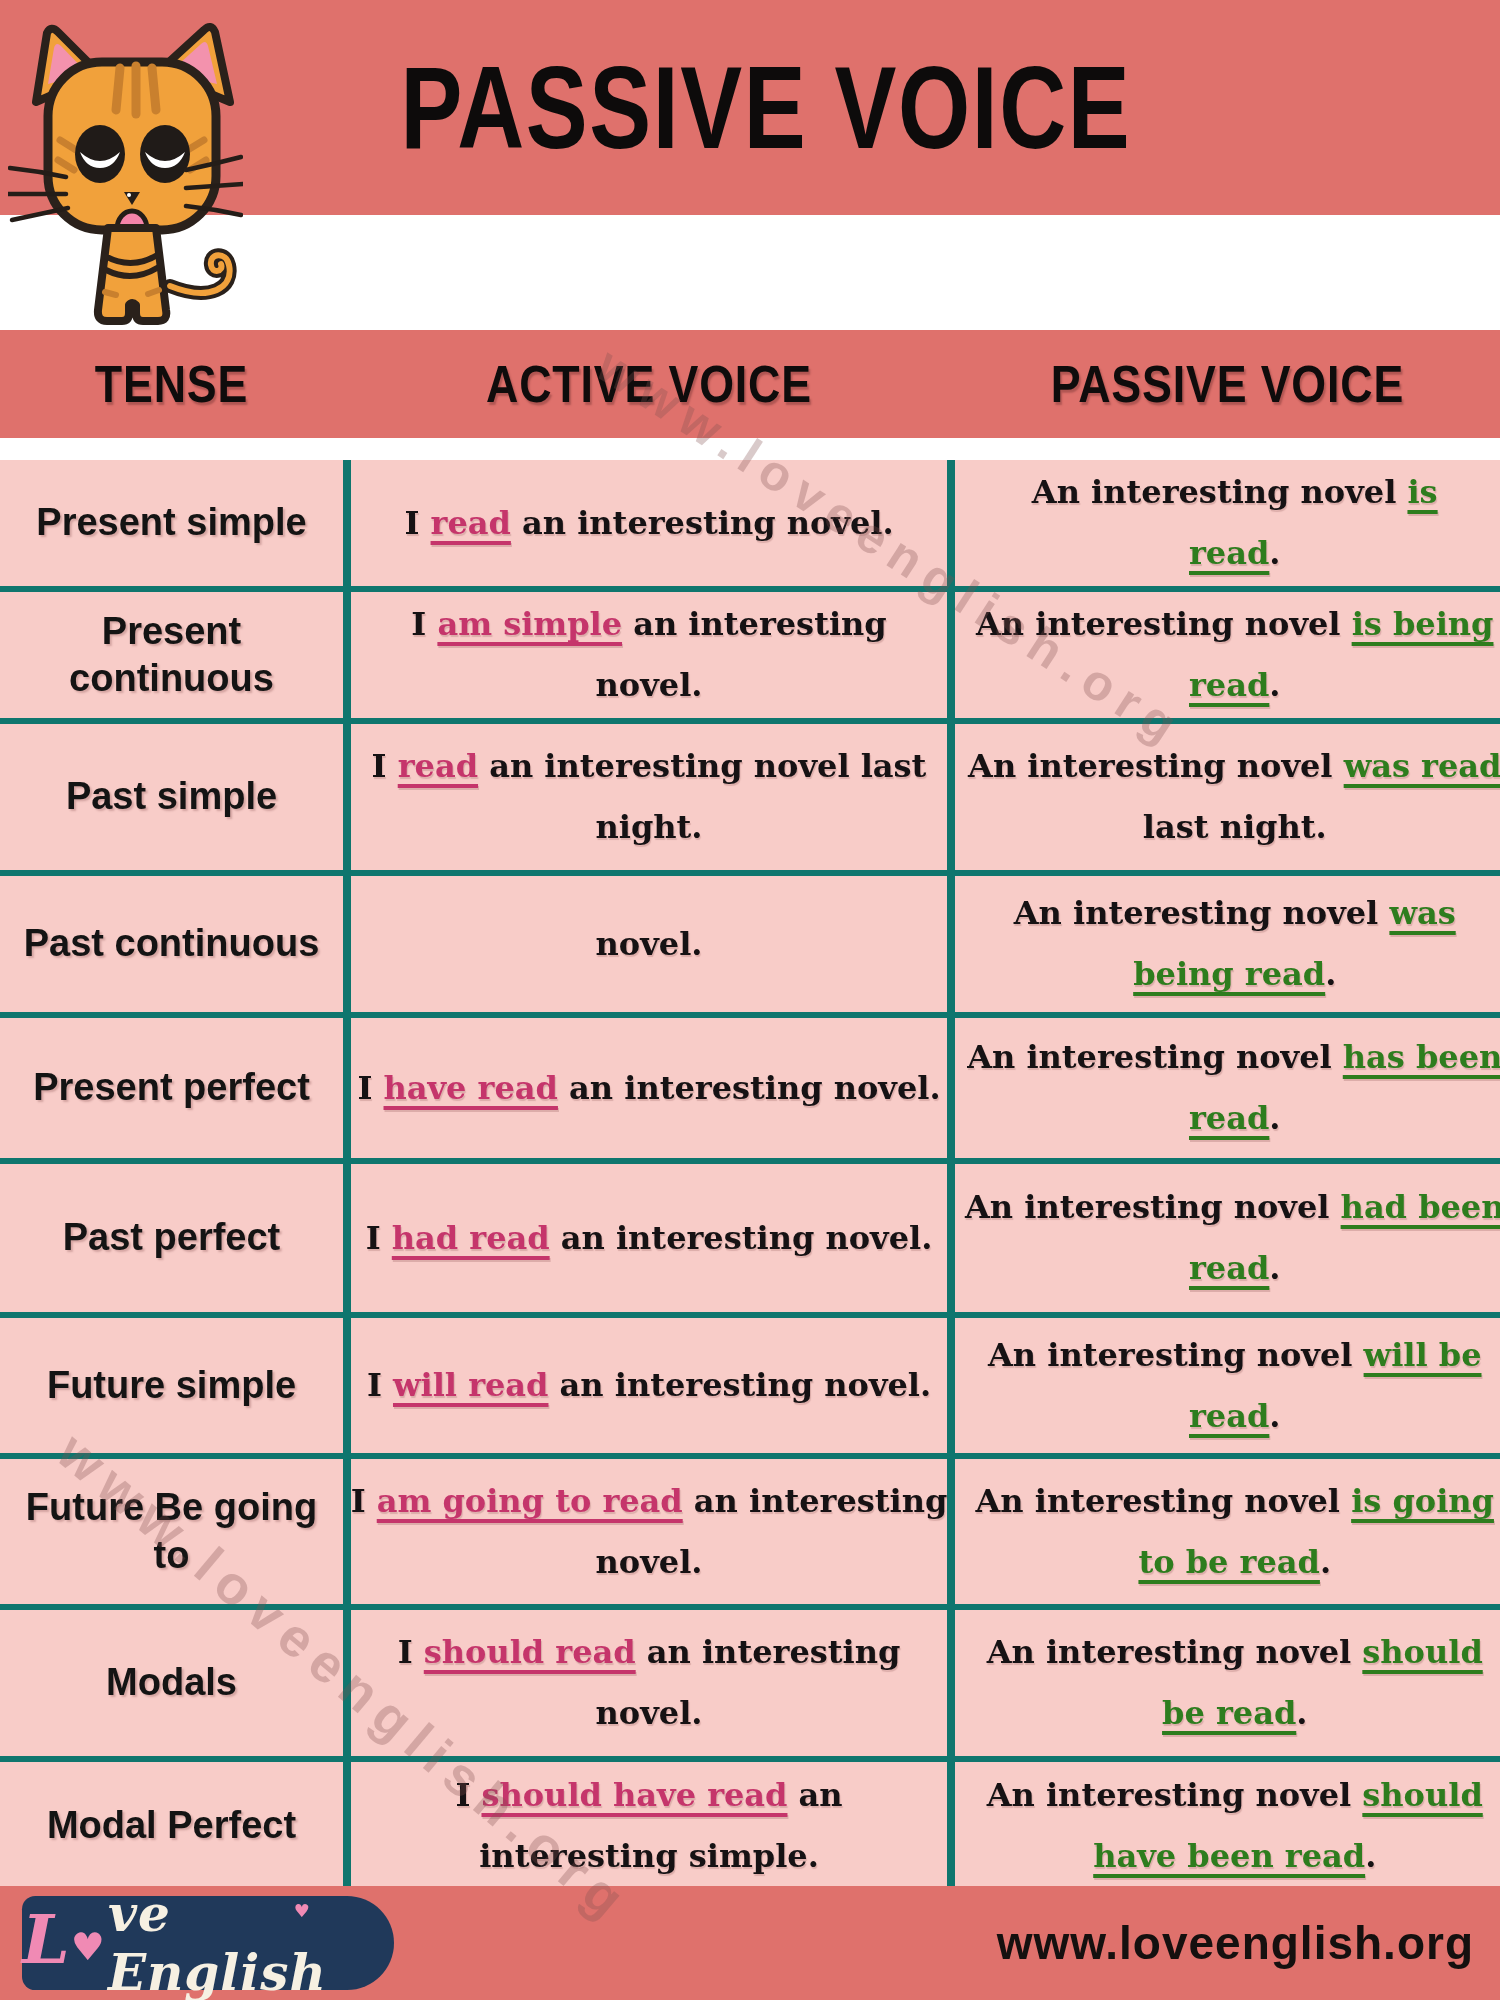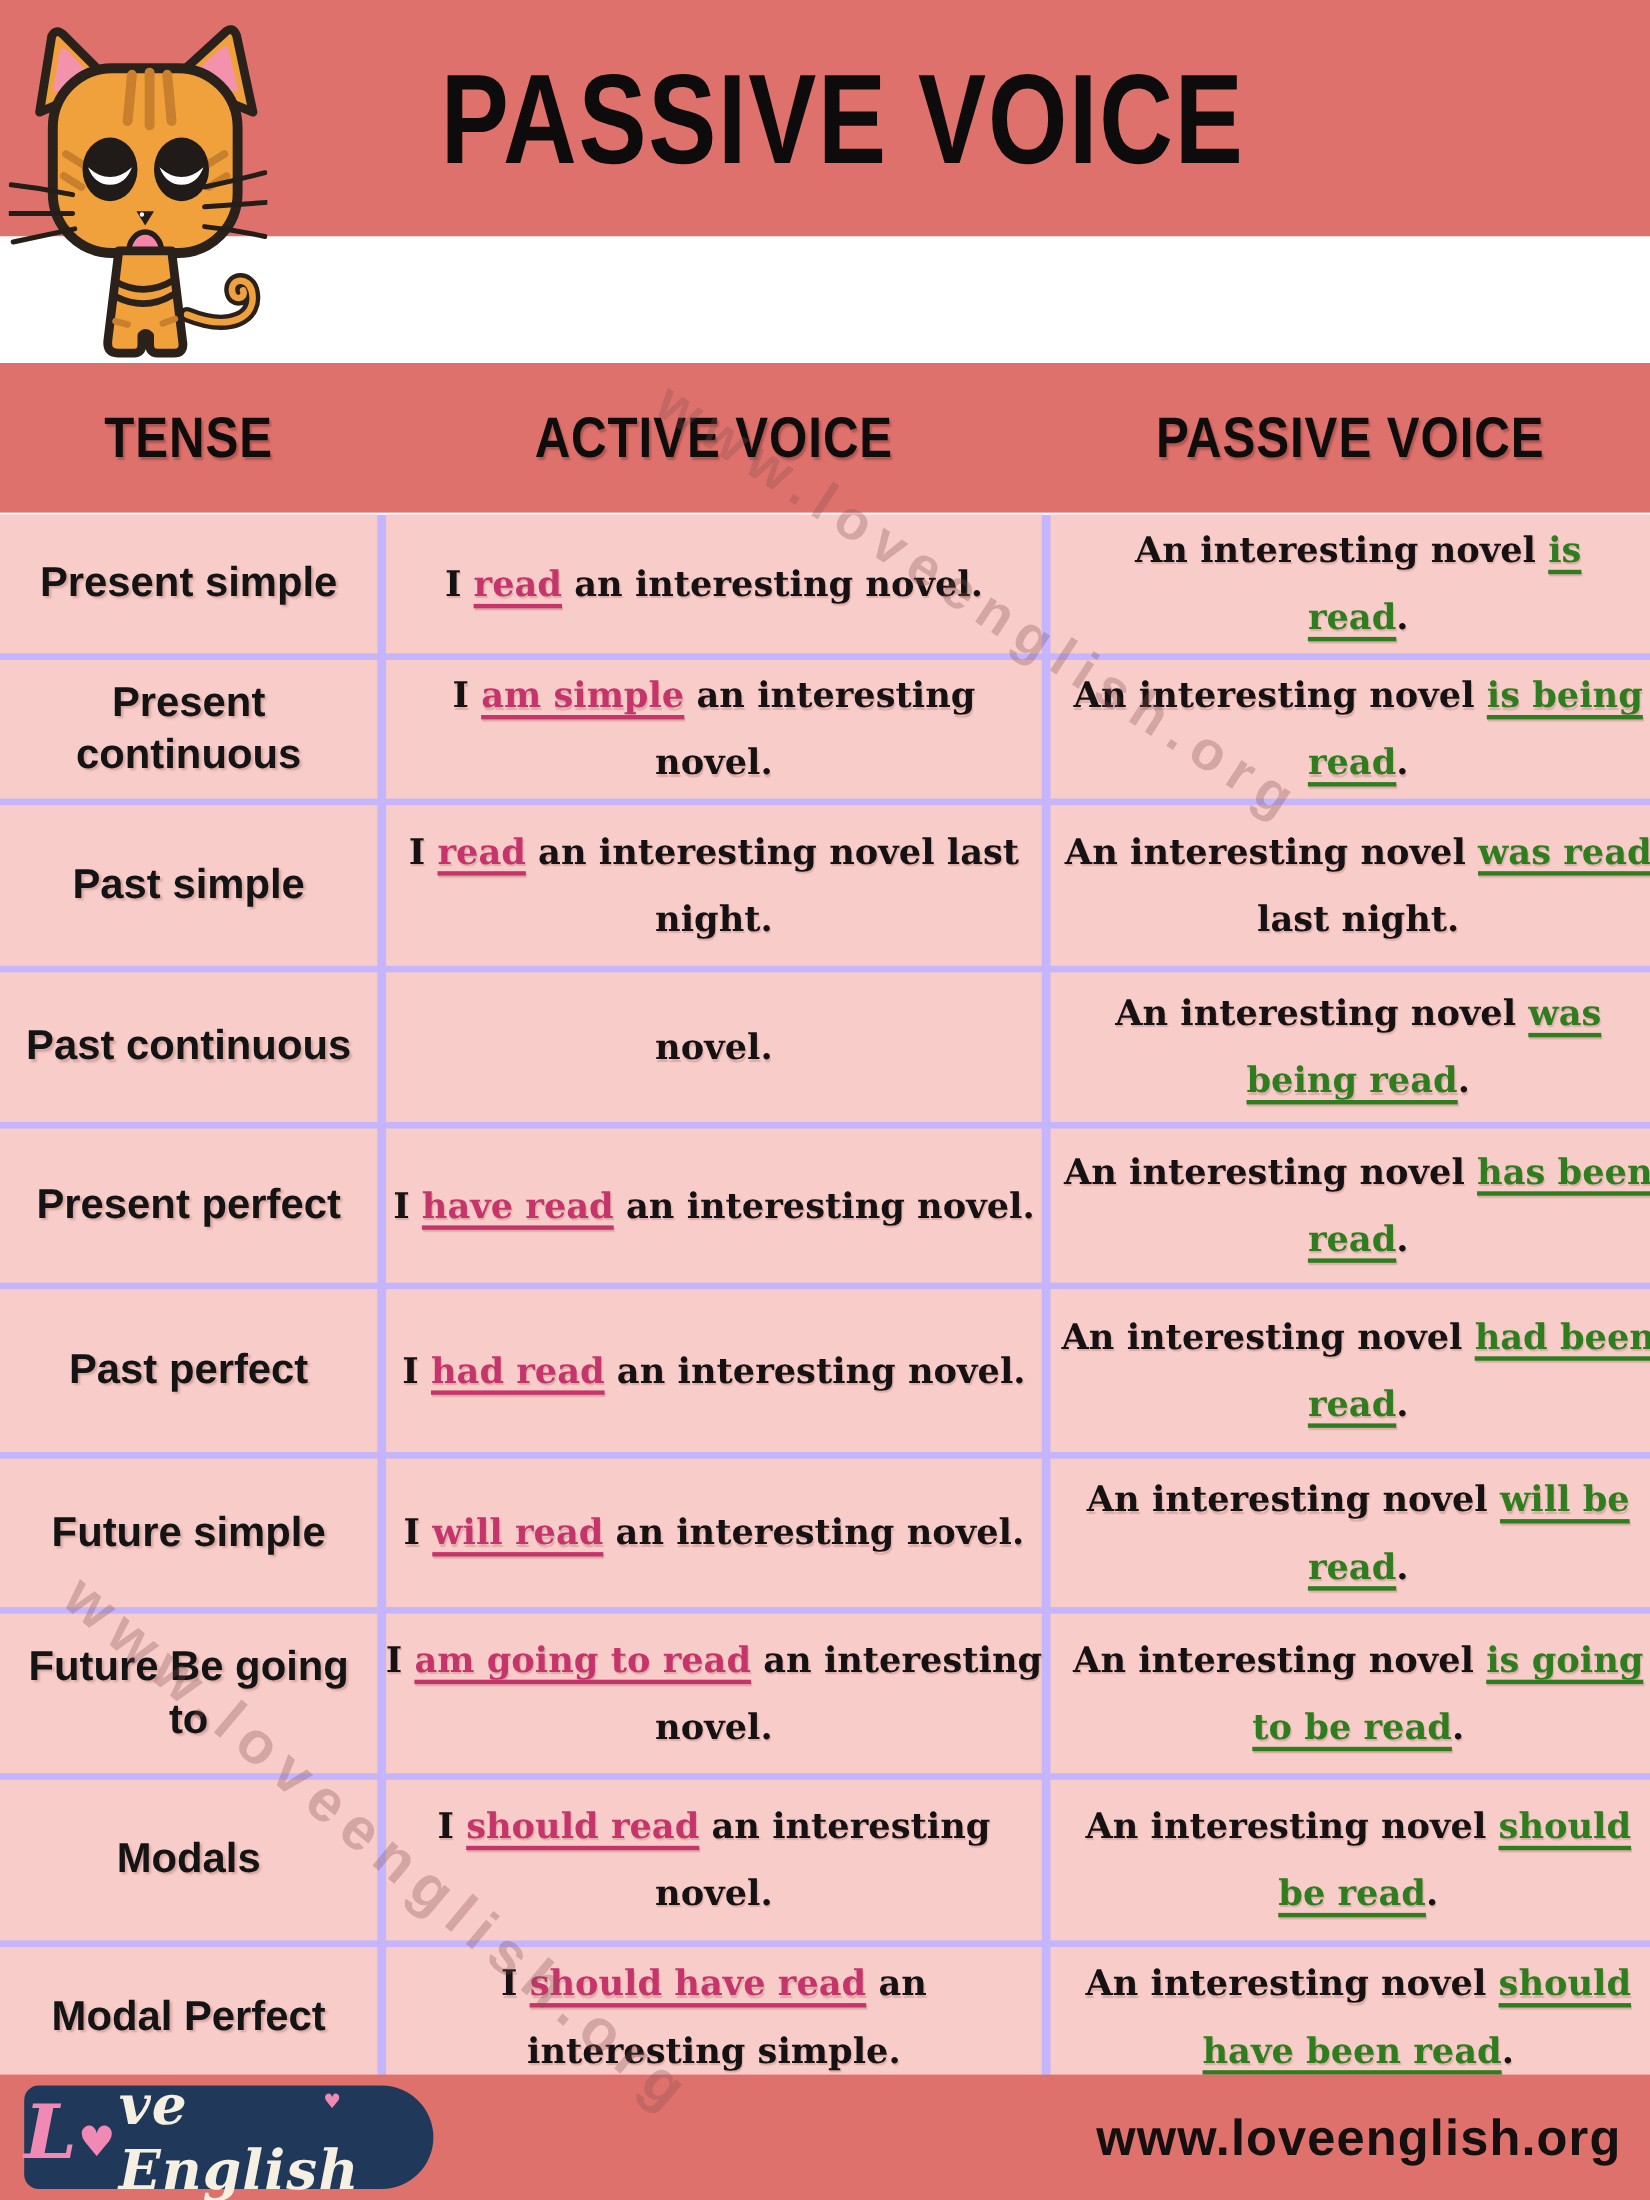--- a/index.html
+++ b/index.html
@@ -14,33 +14,33 @@
     margin-left:238px; width:1056px; text-align:center;
     font-size:116px; font-weight:900; letter-spacing:2px; color:#0d0b0b;
     transform:scaleX(0.80); transform-origin:center;
     font-family:"Liberation Sans", sans-serif; white-space:nowrap;
   }
   .white-band{ height:115px; background:#ffffff; }
   
   .cat{ position:absolute; left:8px; top:18px; width:235px; height:315px; z-index:6; }
   
   .thead{
-    height:136px; background:#df716c;
+    height:108px; background:#df716c;
     display:grid; grid-template-columns:343px 596px 1fr; column-gap:8px; align-items:center;
   }
   .thead .col-h{
     text-align:center; font-size:52px; font-weight:900; letter-spacing:1px; color:#0f0c0c;
     transform:scaleX(0.86); transform-origin:center;
     text-shadow:2px 3px 2px rgba(90,35,35,0.35); white-space:nowrap;
   }
   .tbody{
-    margin-top:2px;
+    margin-top:22px;
     display:grid; grid-template-columns:343px 596px 1fr;
     grid-template-rows:126px 126px 146px 136px 140px 148px 135px 145px 146px 128px;
-    gap:6px 8px; background:#c4b5fd;
+    gap:6px 8px; background:#0f766e;
   }
   .cell{
     background:#f8ccc8; display:flex; flex-direction:column;
     align-items:center; justify-content:center; text-align:center;
   }
   .tense{
     font-size:38px; font-weight:800; line-height:1.25; color:#141414; padding:0 10px;
     text-shadow:2px 2px 2px rgba(120,60,60,0.28);
   }
   .sentence{

